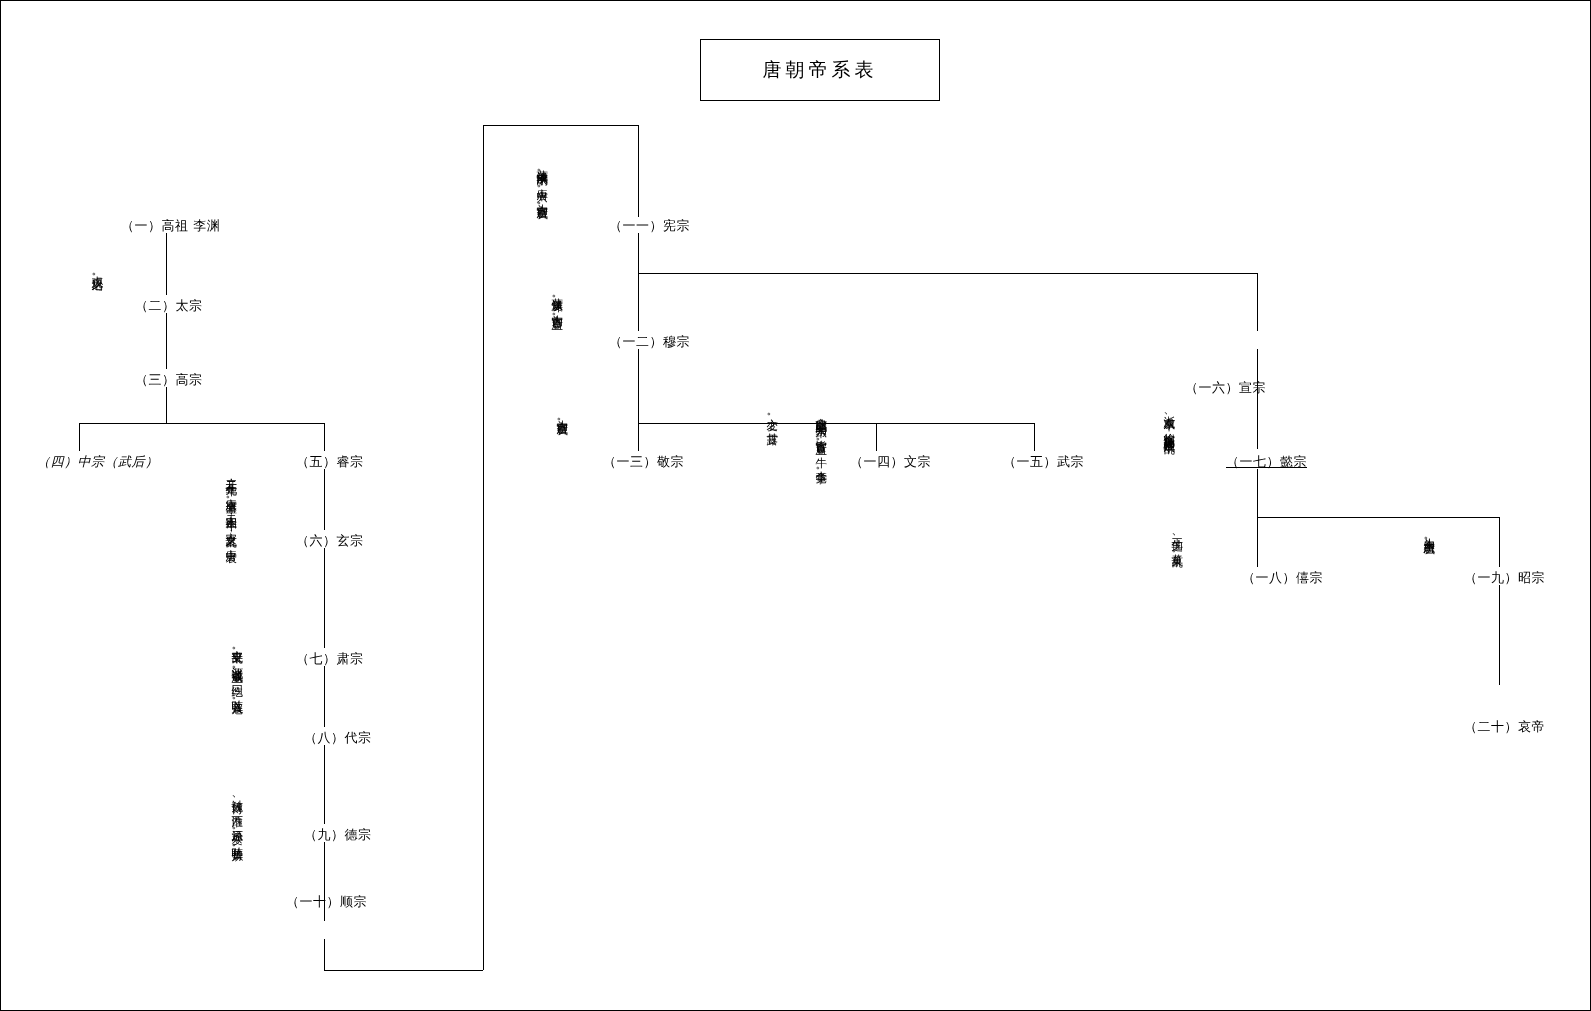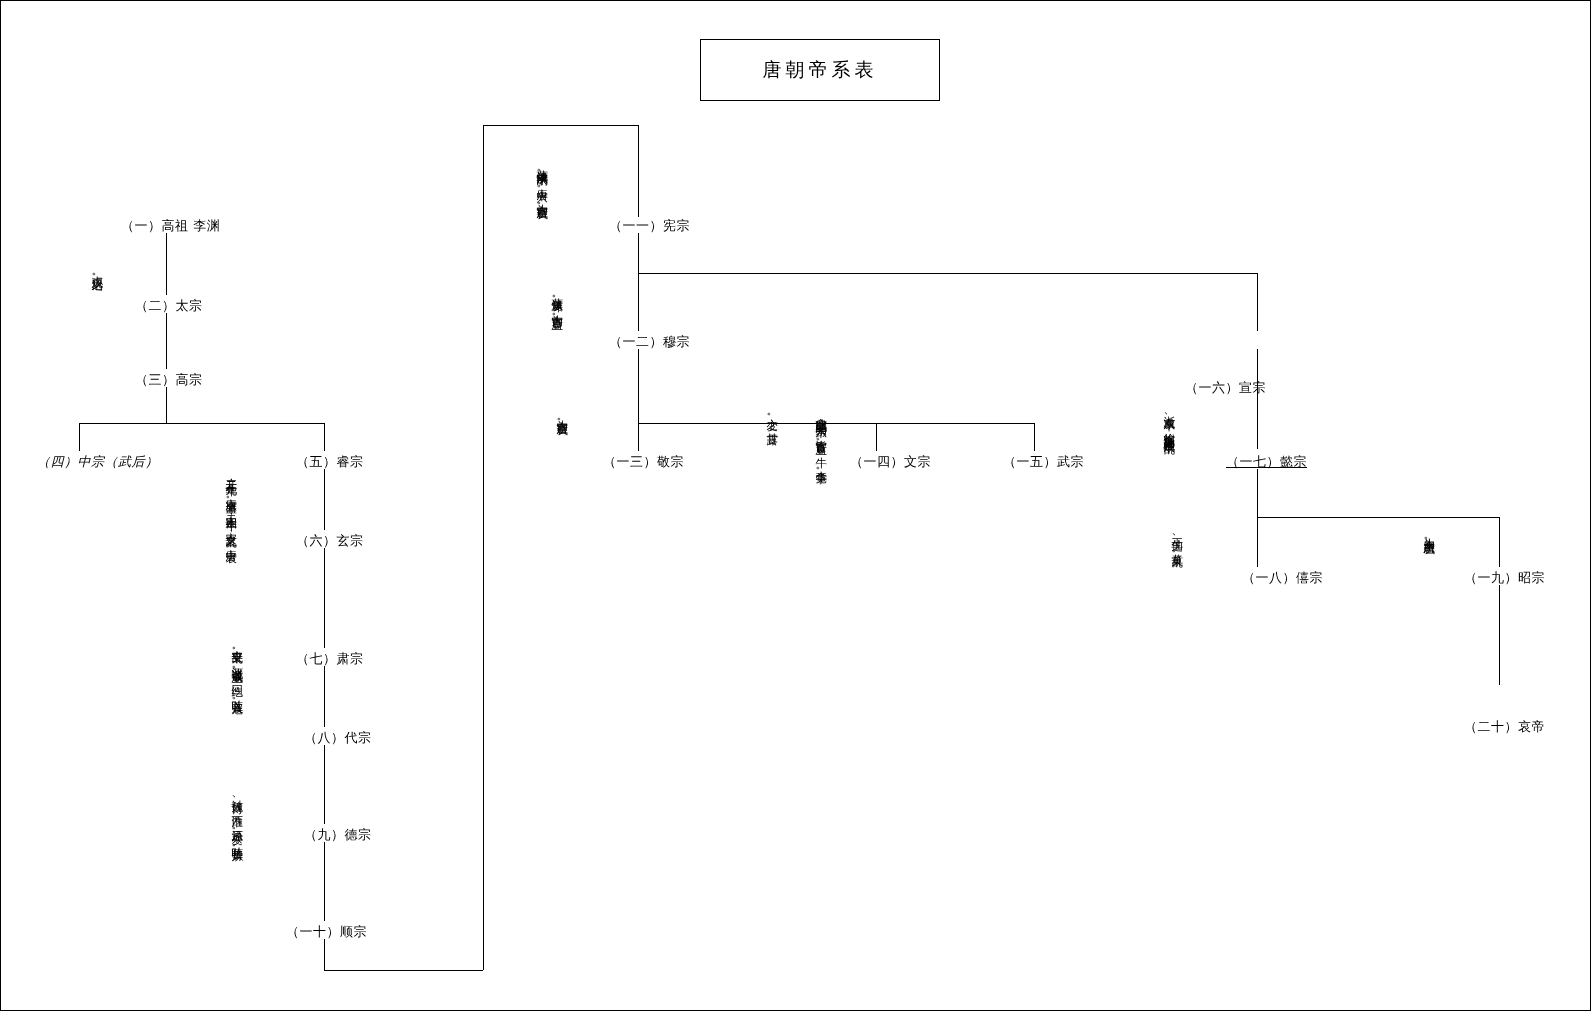--- a/index.html
+++ b/index.html
@@ -76,21 +76,21 @@
 
   <div class="node" style="left:120px; top:216px;">（一）高祖 李渊</div>
   <div class="node" style="left:134px; top:296px;">（二）太宗</div>
   <div class="node" style="left:134px; top:370px;">（三）高宗</div>
   <div class="node" style="left:36px; top:452px;font-style:italic;">（四）中宗（武后）</div>
   <div class="node" style="left:295px; top:452px;">（五）睿宗</div>
   <div class="node" style="left:295px; top:531px;">（六）玄宗</div>
   <div class="node" style="left:295px; top:649px;">（七）肃宗</div>
   <div class="node" style="left:303px; top:728px;">（八）代宗</div>
   <div class="node" style="left:303px; top:825px;">（九）德宗</div>
-  <div class="node" style="left:285px; top:922px;">（一十）顺宗</div>
+  <div class="node" style="left:285px; top:892px;">（一十）顺宗</div>
 
   <div class="ln v" style="left:165px; top:232px; height:62px;"></div>
   <div class="ln v" style="left:165px; top:312px; height:56px;"></div>
   <div class="ln v" style="left:165px; top:386px; height:36px;"></div>
   <div class="ln h" style="left:78px; top:422px; width:245px;"></div>
   <div class="ln v" style="left:78px; top:422px; height:28px;"></div>
   <div class="ln v" style="left:323px; top:422px; height:28px;"></div>
   <div class="ln v" style="left:323px; top:468px; height:61px;"></div>
   <div class="ln v" style="left:323px; top:547px; height:100px;"></div>
   <div class="ln v" style="left:323px; top:665px; height:61px;"></div>

